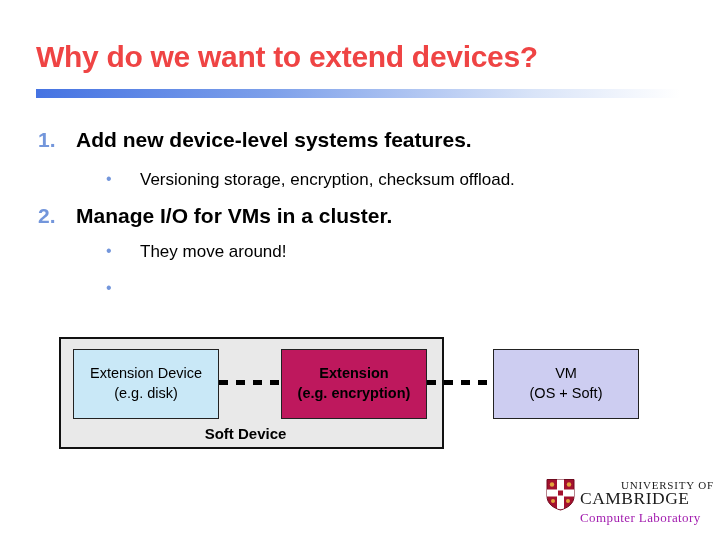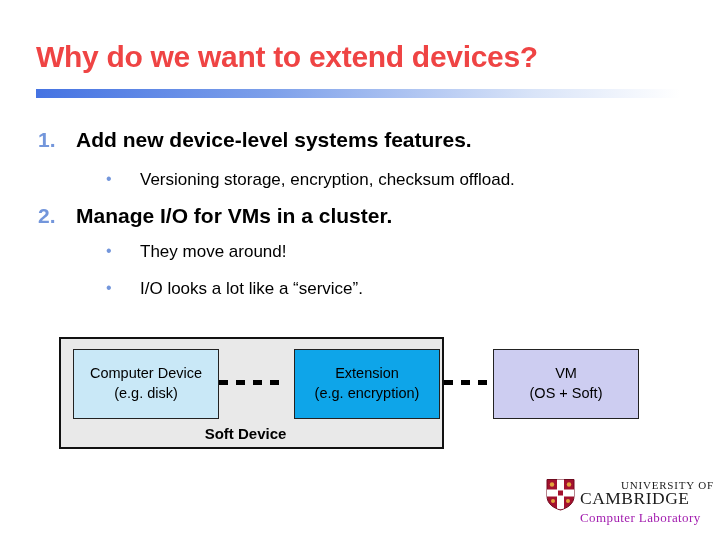--- a/index.html
+++ b/index.html
@@ -52,21 +52,21 @@
   }
 
   .dbox {
     position: absolute; width: 146px; height: 70px; top: 349px;
     border: 1.5px solid #222;
     display: flex; flex-direction: column; justify-content: center; align-items: center;
     font-size: 14.5px; line-height: 1.35; text-align: center; color: #000;
     z-index: 2;
   }
   .box-physical  { left: 73px;  background: #C9E8F7; }
-  .box-extension { left: 294px; background: #0ea5e9; }
+  .box-extension { left: 281px; background: #be185d; font-weight: bold; }
   .box-vm        { left: 493px; background: #CDCDF1; }
 
   .dash {
     position: absolute; top: 380px; height: 5px; z-index: 1;
     background: repeating-linear-gradient(to right, #000 0 9px, transparent 9px 17px);
   }
   .dash-1 { left: 219px; width: 62px; }
   .dash-2 { left: 427px; width: 66px; }
 
   .logo-shield { position: absolute; left: 545px; top: 478px; }
@@ -106,32 +106,31 @@
   <div class="item item-2">
     <span class="num">2.</span>
     <span>Manage I/O for VMs in a cluster.</span>
   </div>
   <div class="sub sub-2">
     <span class="dot">•</span>
     <span>They move around!</span>
   </div>
   <div class="sub sub-3">
     <span class="dot">•</span>
-    <span>I/O looks a lot like a “service”.</span>
   </div>
 
   <div class="softdev">
     <div class="sdlabel">Soft Device</div>
   </div>
 
   <div class="dash dash-1"></div>
   <div class="dash dash-2"></div>
 
   <div class="dbox box-physical">
-    <div>Computer Device</div>
+    <div>Extension Device</div>
     <div>(e.g. disk)</div>
   </div>
   <div class="dbox box-extension">
     <div>Extension</div>
     <div>(e.g. encryption)</div>
   </div>
   <div class="dbox box-vm">
     <div>VM</div>
     <div>(OS + Soft)</div>
   </div>

